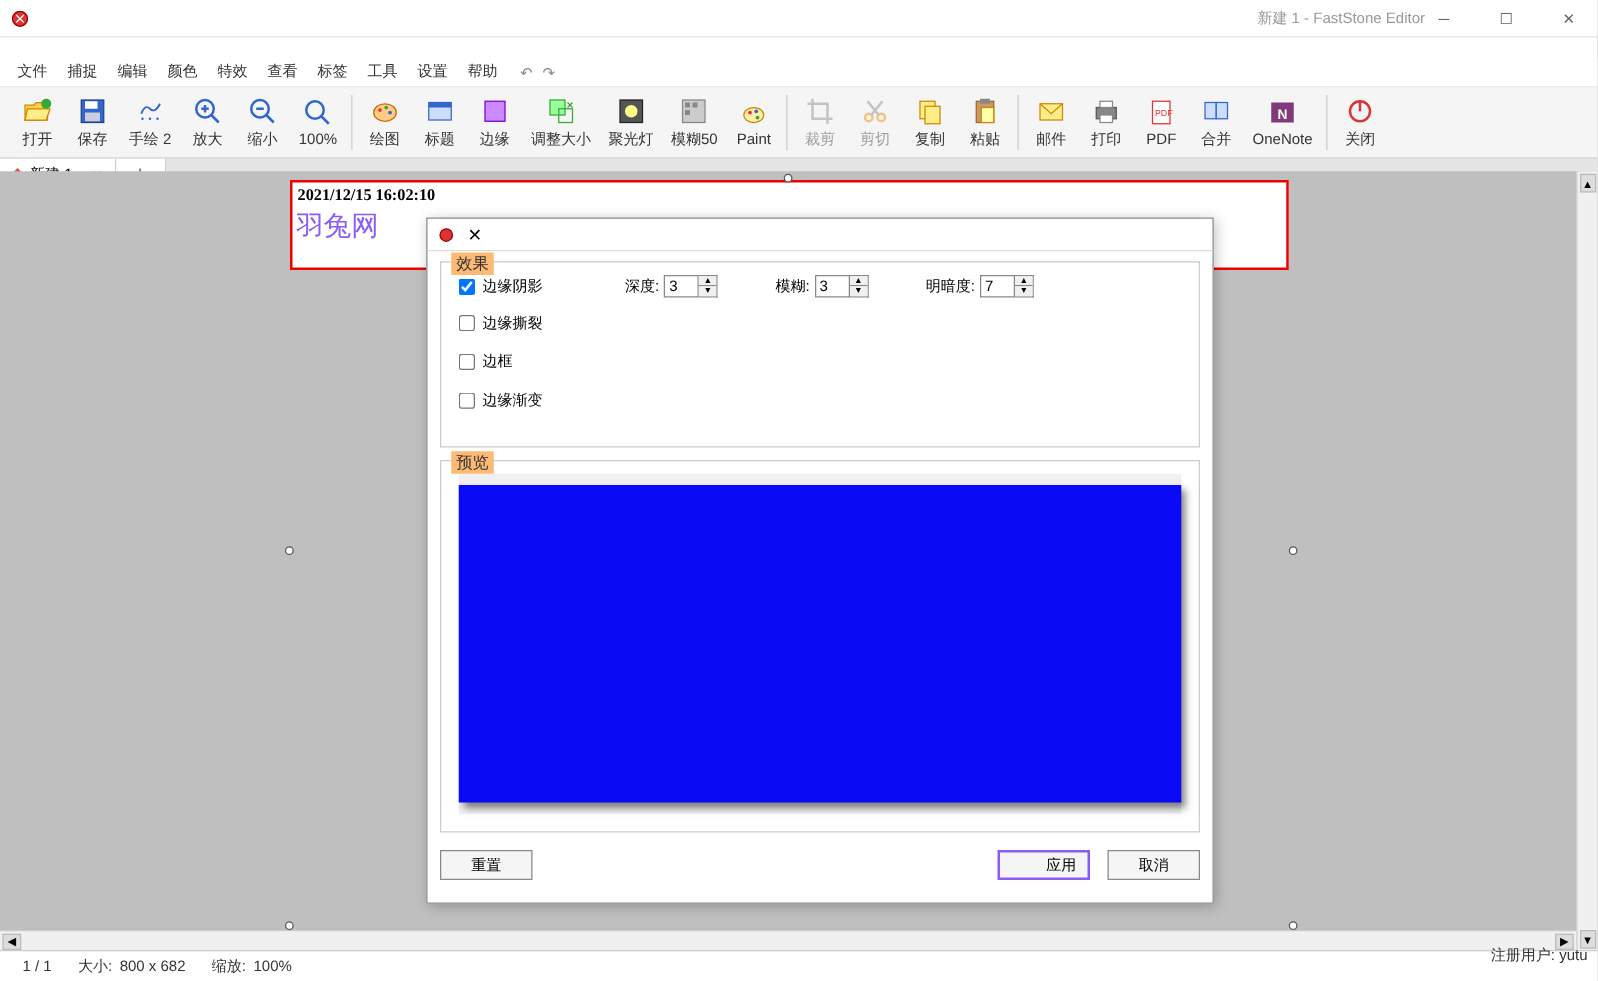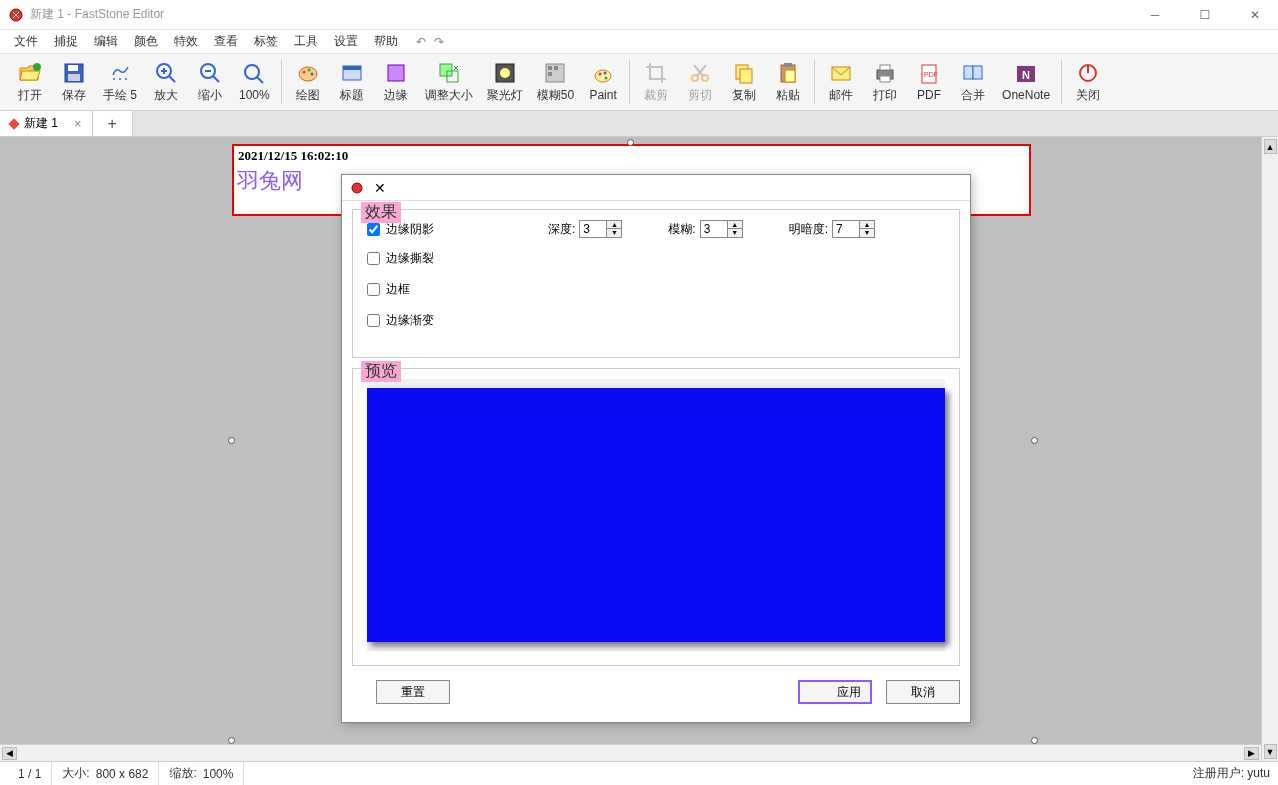--- a/index.html
+++ b/index.html
@@ -1,26 +1,26 @@
 <!DOCTYPE html>
 <html><head>
 <meta charset="utf-8">
 <style>
 * { box-sizing: border-box; margin: 0; padding: 0; font-family: "Microsoft YaHei", "SimSun", sans-serif; }
 body { width: 1278px; height: 785px; background: #fff; overflow: hidden; font-size: 12px; position: relative; }
 
 
 .titlebar { height: 30px; background: #fff; display: flex; align-items: center; padding: 0 8px; border-bottom: 1px solid #e5e5e5; color: #999; }
 .titlebar .app-icon { width: 16px; height: 16px; margin-right: 6px; }
-.titlebar .title { flex: 1; font-size: 12px; }
+.titlebar .title { flex: 1; font-size: 12px; text-align: right; }
 .titlebar .win-btns { display: flex; gap: 20px; }
 .titlebar .win-btn { width: 30px; height: 20px; display: flex; align-items: center; justify-content: center; color: #666; cursor: pointer; }
 
 
-.menubar { height: 24px; background: #fff; display: flex; align-items: center; padding: 0 6px; border-bottom: 1px solid #e5e5e5; font-size: 12px; color: #333; }
+.menubar { height: 24px; background: #fff; display: flex; align-items: center; padding: 0 6px; border-bottom: 1px solid #e5e5e5; font-size: 12px; color: #333; margin-top: 16px; }
 .menubar .menu-item { padding: 2px 8px; cursor: pointer; }
 .menubar .menu-extra { margin-left: 10px; display: flex; gap: 8px; }
 
 
 .toolbar { height: 57px; background: #f5f5f5; border-bottom: 1px solid #ccc; display: flex; align-items: center; padding: 0 8px; }
 .tool-btn { display: flex; flex-direction: column; align-items: center; justify-content: center; min-width: 44px; height: 52px; padding: 2px 6px; cursor: pointer; font-size: 12px; color: #333; border: 1px solid transparent; }
 .tool-btn .icon { width: 24px; height: 24px; margin-bottom: 2px; display: flex; align-items: center; justify-content: center; }
 .tool-btn.disabled { opacity: 0.45; cursor: default; }
 .tool-sep { width: 1px; height: 44px; background: #ccc; margin: 0 4px; }
 
@@ -40,44 +40,44 @@
 .sel-handle { position: absolute; width: 7px; height: 7px; background: #fff; border: 1px solid #555; border-radius: 4px; }
 
 
 .dialog { position: absolute; left: 341px; top: 174px; width: 630px; background: #fff; border: 1px solid #888; box-shadow: 2px 2px 10px rgba(0,0,0,0.25); z-index: 100; }
 .dlg-title { height: 26px; display: flex; align-items: center; padding: 0 8px; border-bottom: 1px solid #ddd; font-size: 12px; }
 .dlg-title .icon { width: 14px; height: 14px; margin-right: 6px; }
 .dlg-title .txt { flex: 1; }
 .dlg-title .x { cursor: pointer; font-size: 14px; padding: 0 4px; }
 .dlg-body { padding: 8px 10px; }
 .fieldset { border: 1px solid #ccc; margin-bottom: 10px; padding: 10px 14px 14px 14px; position: relative; }
-.fieldset .legend { position: absolute; top: -8px; left: 8px; background: #f9a8d4; padding: 0 4px; font-size: 16px; color: #333; }
+.fieldset .legend { position: absolute; top: -8px; left: 8px; background: #fdba74; padding: 0 4px; font-size: 13px; color: #333; }
 .fx-row1 { display: flex; align-items: center; gap: 6px; margin-bottom: 12px; }
 .chk-row { display: flex; align-items: center; gap: 6px; margin-bottom: 14px; font-size: 12px; }
 .chk-row input { width: 13px; height: 13px; }
-.fx-params { display: flex; align-items: center; gap: 6px; margin-left: 108px; }
+.fx-params { display: flex; align-items: center; gap: 6px; margin-left: 60px; }
 .fx-params .param { display:flex; align-items:center; gap:4px; margin-right: 40px; }
 .spinner { display: flex; align-items: center; }
 .spinner input { width: 28px; height: 18px; border: 1px solid #888; font-size: 12px; text-align: left; padding: 0 3px; }
 .spinner .spin-btns { display: flex; flex-direction: column; border: 1px solid #888; border-left: none; }
 .spinner .spin-btns div { width: 14px; height: 8px; font-size: 7px; line-height: 7px; text-align: center; background: #f0f0f0; cursor: pointer; }
 .spinner .spin-btns div:first-child { border-bottom: 1px solid #888; }
 
 .preview-box { height: 272px; background: #f0f0f0; display: flex; align-items: center; justify-content: center; }
 .preview-inner { width: 578px; height: 254px; background: #fff; display: flex; align-items: center; justify-content: center; }
 .preview-img { width: 578px; height: 254px; background: #0a0af5; box-shadow: 4px 4px 6px rgba(0,0,0,0.5); }
 
 .dlg-btns { display: flex; padding: 4px 0 10px 0; }
 .dlg-btns .spacer { flex: 1; }
 .dlg-btn { width: 74px; height: 24px; border: 1px solid #888; background: #f5f5f5; font-size: 12px; cursor: pointer; margin-left: 14px; display: flex; align-items: center; justify-content: center; }
 .dlg-btn.primary { border: 2px solid #8b5cf6; padding-left: 28px; }
-.dlg-btn.reset { margin-left: 24px; }
-
-
-.statusbar { position: absolute; bottom: 0; left: 0; right: 0; height: 24px; background: #fff; border-top: 1px solid #ccc; display: flex; align-items: center; padding: 0 8px; font-size: 12px; color: #333; }
+.dlg-btn.reset { margin-left: 0; }
+
+
+.statusbar { position: absolute; bottom: 0; left: 0; right: 0; height: 24px; background: #fff; border-top: 1px solid #ccc; display: flex; align-items: flex-end; padding: 12px 8px; font-size: 12px; color: #333; }
 .statusbar .seg { padding: 0 10px; border-right: 1px solid #ddd; height: 100%; display: flex; align-items: center; gap: 6px; }
 .statusbar .seg:last-of-type { border-right: none; }
 .statusbar .grow { flex: 1; }
 
 
 .h-scroll { position: absolute; left: 0; right: 17px; bottom: 24px; height: 17px; background: #f0f0f0; border-top: 1px solid #ccc; display:flex; align-items:center; justify-content:space-between; padding:0 2px; }
 .h-scroll .arrow { width: 15px; height: 13px; background: #ddd; border:1px solid #bbb; font-size:9px; display:flex; align-items:center; justify-content:center; cursor:pointer; }
 .v-scroll { position: absolute; right: 0; top: 137px; bottom: 24px; width: 17px; background: #f0f0f0; border-left: 1px solid #ccc; display:flex; flex-direction:column; align-items:center; justify-content:space-between; padding:2px 0; }
 .v-scroll .arrow { width: 13px; height: 15px; background: #ddd; border:1px solid #bbb; font-size:9px; display:flex; align-items:center; justify-content:center; cursor:pointer; }
 </style>
@@ -137,21 +137,21 @@
     </div>
   <div class="tool-btn">
       <span class="icon">
         <svg width="24" height="24">
           <path d="M5 14 Q8 6 12 10 Q16 14 20 6" stroke="#36c" fill="none" stroke-width="1.5"></path>
           <circle cx="6" cy="18" r="1" fill="#36c"></circle>
           <circle cx="12" cy="18" r="1" fill="#36c"></circle>
           <circle cx="18" cy="18" r="1" fill="#36c"></circle>
         </svg>
       </span>
-      <span>手绘 5</span>
+      <span>手绘 2</span>
     </div>
   <div class="tool-btn">
       <span class="icon">
         <svg width="24" height="24">
           <circle cx="10" cy="10" r="7" fill="none" stroke="#36c" stroke-width="2"></circle>
           <line x1="15" y1="15" x2="21" y2="21" stroke="#36c" stroke-width="2"></line>
           <line x1="7" y1="10" x2="13" y2="10" stroke="#36c" stroke-width="2"></line>
           <line x1="10" y1="7" x2="10" y2="13" stroke="#36c" stroke-width="2"></line>
         </svg>
       </span>

